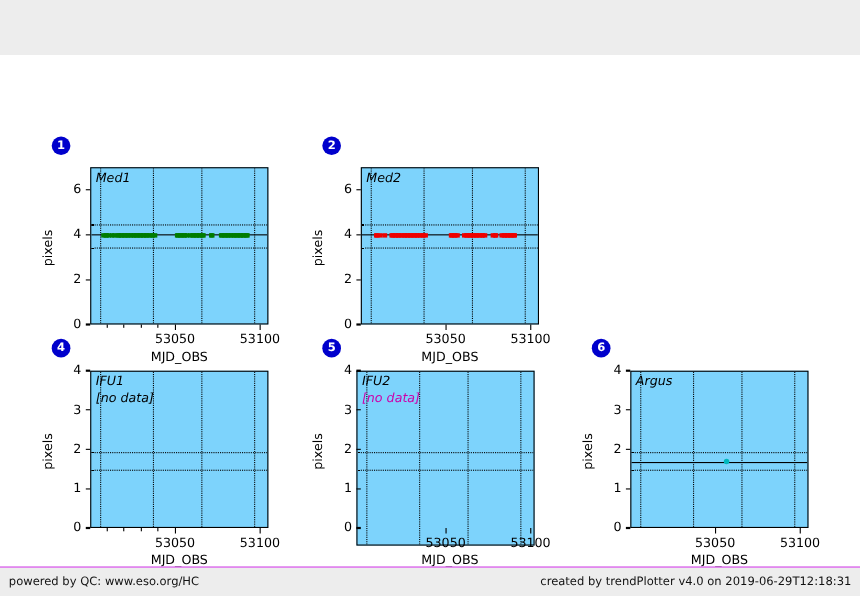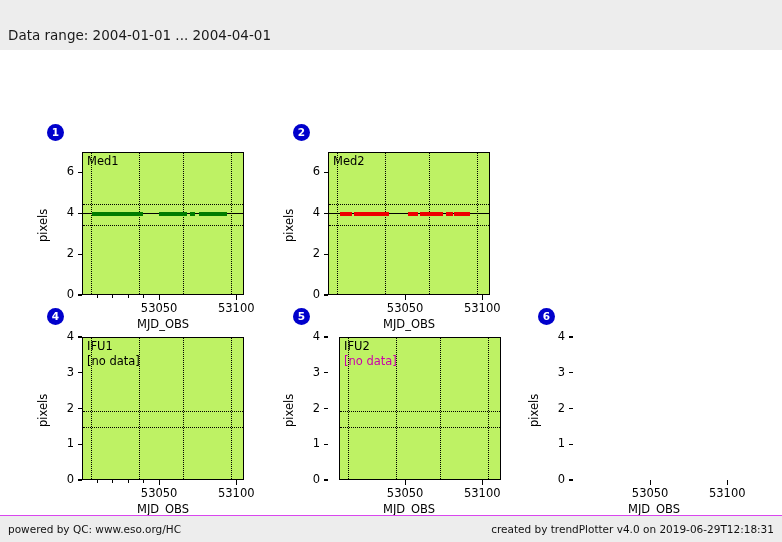--- a/index.html
+++ b/index.html
@@ -39,23 +39,24 @@
     white-space:nowrap;
   }
   .badge{
     position:absolute;width:17px;height:17px;border-radius:50%;
     background:#0000cc;color:#fff;font-size:10.5px;font-weight:bold;
     text-align:center;line-height:17px;
   }
   .frame{
     position:absolute;
     border:1.3px solid #000;
-    background:#bef264;
+    background:#7dd3fc;
     box-sizing:border-box;
     overflow:hidden;
+    font-style:italic;
   }
   .plot-label{
     position:absolute;left:4px;top:1px;
     font-size:11.5px;color:#000;white-space:nowrap;
     font-family:"DejaVu Sans","Liberation Sans",sans-serif;
   }
   .nodata{
     position:absolute;left:4px;
     font-size:11.5px;white-space:nowrap;
   }
@@ -85,21 +86,20 @@
     position:absolute;font-size:11.5px;color:#000;white-space:nowrap;
     text-align:center;
   }
   .tick{position:absolute;background:#000;width:1.2px;}
   .tickx{position:absolute;background:#000;height:1.2px;}
 </style>
 </head>
 <body>
 
 <div class="header">
-  <div class="subtitle">Data range: 2004-01-01 ... 2004-04-01</div>
 </div>
 
 <div class="canvas" id="canvas">
     <div class="badge" style="left: 47px; top: 74px;">1</div>
     <div class="frame" style="left: 82px; top: 102px; width: 162px; height: 143px;">
       <div class="vgrid" style="left: 7.71429px;"></div>
       <div class="vgrid" style="left: 55.5429px;"></div>
       <div class="vgrid" style="left: 100.286px;"></div>
       <div class="vgrid" style="left: 148.114px;"></div>
       <div class="hgrid" style="top: 71.5px;"></div>
@@ -294,21 +294,21 @@
     <div class="tickx" style="left: 158.543px; top: 430px; width: 1.2px; height: 5px; background: rgb(0, 0, 0);"></div>
     <div class="xlab" style="left: 134.143px; top: 436px; width: 50px;">53050</div>
     <div class="tickx" style="left: 235.686px; top: 430px; width: 1.2px; height: 5px; background: rgb(0, 0, 0);"></div>
     <div class="xlab" style="left: 211.286px; top: 436px; width: 50px;">53100</div>
     <div class="tickx" style="left: 96.8286px; top: 430px; width: 1.2px; height: 3px; background: rgb(0, 0, 0);"></div>
     <div class="tickx" style="left: 112.257px; top: 430px; width: 1.2px; height: 3px; background: rgb(0, 0, 0);"></div>
     <div class="tickx" style="left: 127.686px; top: 430px; width: 1.2px; height: 3px; background: rgb(0, 0, 0);"></div>
     <div class="tickx" style="left: 143.114px; top: 430px; width: 1.2px; height: 3px; background: rgb(0, 0, 0);"></div>
     <div class="xtitle" style="left: 82px; top: 452px; width: 162px;">MJD_OBS</div>
     <div class="badge" style="left: 293px; top: 258px;">5</div>
-    <div class="frame" style="left: 339px; top: 287px; width: 162px; height: 143px;">
+    <div class="frame" style="left: 324px; top: 287px; width: 162px; height: 159px;">
       <div class="vgrid" style="left: 7.71429px;"></div>
       <div class="vgrid" style="left: 55.5429px;"></div>
       <div class="vgrid" style="left: 100.286px;"></div>
       <div class="vgrid" style="left: 148.114px;"></div>
       <div class="hgrid" style="top: 89.375px;"></div>
       <div class="hgrid" style="top: 73.2875px;"></div>
       <div class="plot-label">IFU2</div>
       <div class="nodata" style="color: rgb(204, 0, 170); top: 16px;">[no data]</div>
     </div>
     <div class="tick" style="left: 324px; top: 429.4px; width: 4px; height: 1.2px; background: rgb(0, 0, 0);"></div>
@@ -321,20 +321,31 @@
     <div class="ylab" style="left: 294px; top: 314.75px; width: 26px;">3</div>
     <div class="tick" style="left: 324px; top: 286.4px; width: 4px; height: 1.2px; background: rgb(0, 0, 0);"></div>
     <div class="ylab" style="left: 294px; top: 279px; width: 26px;">4</div>
     <div class="ytitle" style="left: 282px; top: 376.5px;">pixels</div>
     <div class="tickx" style="left: 404.543px; top: 430px; width: 1.2px; height: 5px; background: rgb(0, 0, 0);"></div>
     <div class="xlab" style="left: 380.143px; top: 436px; width: 50px;">53050</div>
     <div class="tickx" style="left: 481.686px; top: 430px; width: 1.2px; height: 5px; background: rgb(0, 0, 0);"></div>
     <div class="xlab" style="left: 457.286px; top: 436px; width: 50px;">53100</div>
     <div class="xtitle" style="left: 328px; top: 452px; width: 162px;">MJD_OBS</div>
     <div class="badge" style="left: 538px; top: 258px;">6</div>
+    <div class="frame" style="left: 573px; top: 287px; width: 162px; height: 143px;">
+      <div class="vgrid" style="left: 7.71429px;"></div>
+      <div class="vgrid" style="left: 55.5429px;"></div>
+      <div class="vgrid" style="left: 100.286px;"></div>
+      <div class="vgrid" style="left: 148.114px;"></div>
+      <div class="hgrid" style="top: 89.375px;"></div>
+      <div class="hgrid" style="top: 73.2875px;"></div>
+      <div class="refline" style="top: 81.51px;"></div>
+      <div class="plot-label">Argus</div>
+      <div class="pt" style="left: 83.9px; top: 79.01px; background: rgb(0, 184, 189); width: 5px; height: 5px;"></div>
+    </div>
     <div class="tick" style="left: 569px; top: 429.4px; width: 4px; height: 1.2px; background: rgb(0, 0, 0);"></div>
     <div class="ylab" style="left: 539px; top: 422px; width: 26px;">0</div>
     <div class="tick" style="left: 569px; top: 393.65px; width: 4px; height: 1.2px; background: rgb(0, 0, 0);"></div>
     <div class="ylab" style="left: 539px; top: 386.25px; width: 26px;">1</div>
     <div class="tick" style="left: 569px; top: 357.9px; width: 4px; height: 1.2px; background: rgb(0, 0, 0);"></div>
     <div class="ylab" style="left: 539px; top: 350.5px; width: 26px;">2</div>
     <div class="tick" style="left: 569px; top: 322.15px; width: 4px; height: 1.2px; background: rgb(0, 0, 0);"></div>
     <div class="ylab" style="left: 539px; top: 314.75px; width: 26px;">3</div>
     <div class="tick" style="left: 569px; top: 286.4px; width: 4px; height: 1.2px; background: rgb(0, 0, 0);"></div>
     <div class="ylab" style="left: 539px; top: 279px; width: 26px;">4</div>

